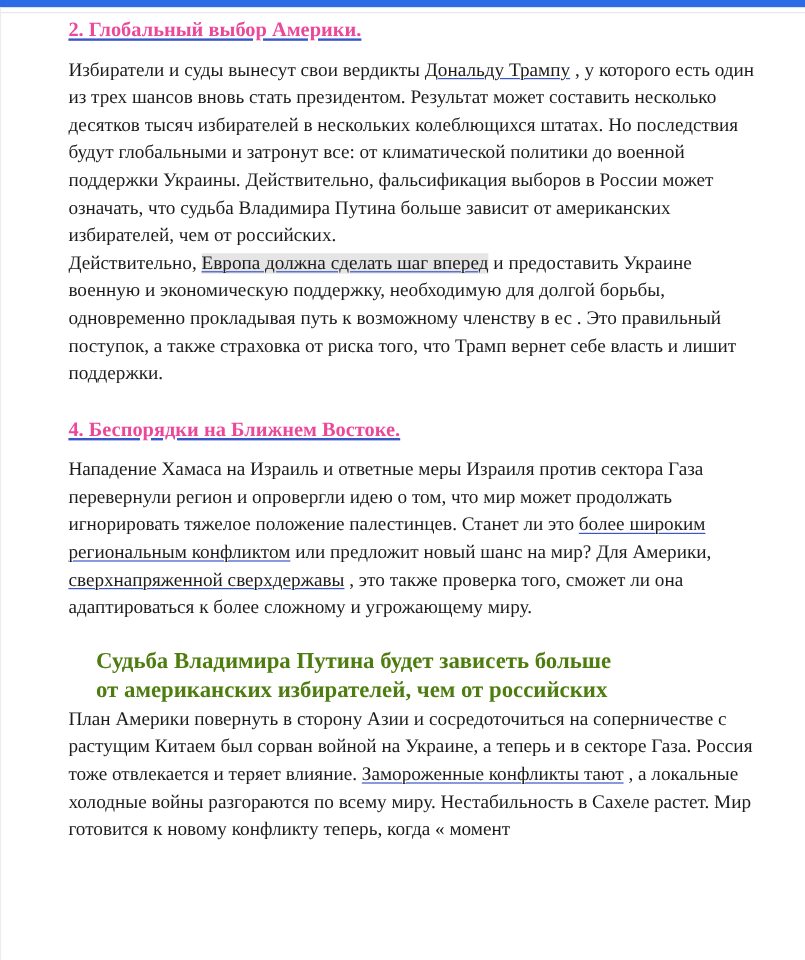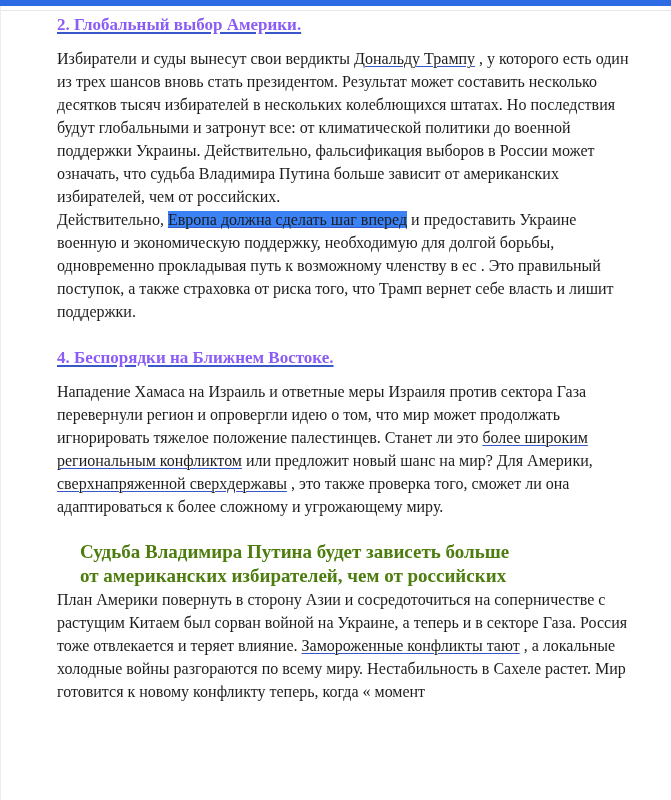--- a/index.html
+++ b/index.html
@@ -41,21 +41,21 @@
     left: 0;
     width: 671px;
     box-sizing: border-box;
     padding: 0 38px 0 57px;
     color: #1c1c1c;
   }
   .heading {
     font-size: 17px;
     line-height: 22px;
     font-weight: bold;
-    color: #8b5cf6;
+    color: #ec4899;
     margin: 24px 0 11px 0;
     text-decoration: underline;
     text-decoration-color: #3a57c9;
     text-decoration-thickness: 1.5px;
     text-underline-offset: 2px;
   }
   .article .heading:first-child {
     margin-top: 3px;
   }
   .para {
@@ -67,21 +67,21 @@
   }
   .inline-link {
     color: #1c1c1c;
     text-decoration: underline;
     text-decoration-color: #3a57c9;
     text-decoration-thickness: 1.2px;
     text-underline-offset: 2px;
     cursor: pointer;
   }
   .inline-link.hl {
-    background: #3b82f6;
+    background: #e5e5e5;
   }
   .pull-quote {
     color: #4d7c0f;
     font-weight: bold;
     font-size: 19px;
     line-height: 24px;
     margin: 22px 0 0 0;
     padding-left: 23px;
     max-width: 450px;
   }

